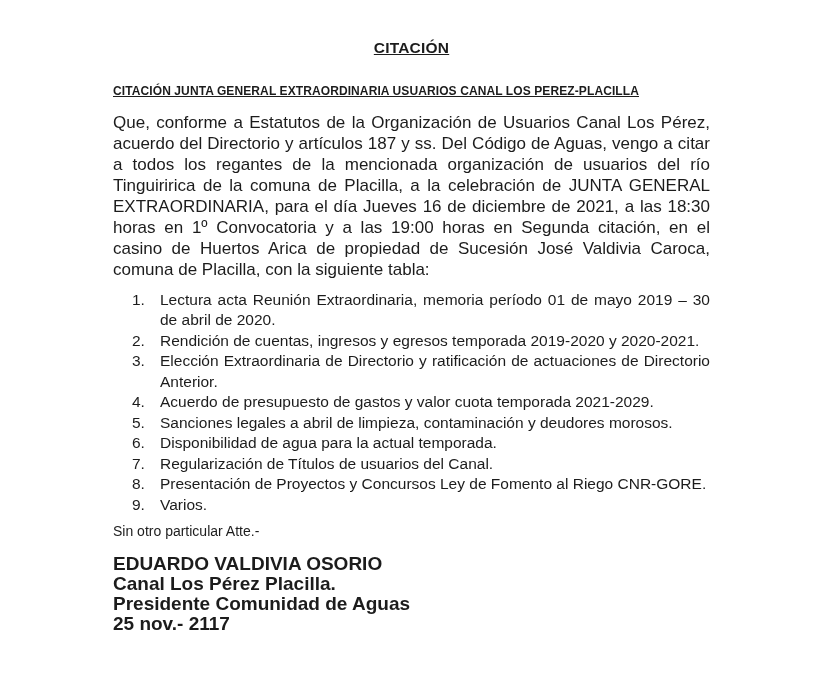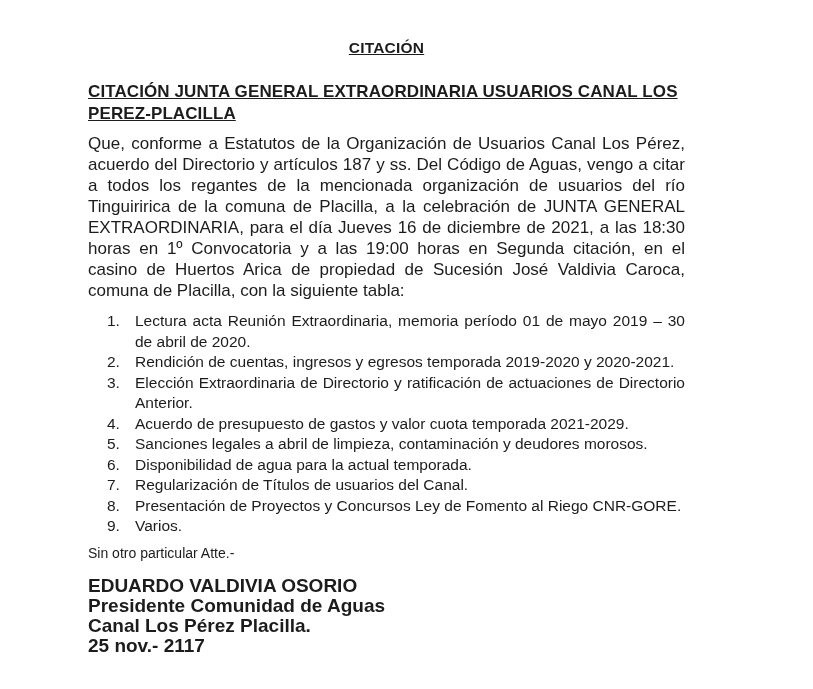--- a/index.html
+++ b/index.html
@@ -8,34 +8,34 @@
     background: #ffffff;
     overflow: hidden;
   }
   body {
     font-family: "Liberation Sans", "DejaVu Sans", sans-serif;
     color: #1c1c1c;
     -webkit-font-smoothing: antialiased;
   }
   .page {
     width: 813px; height: 689px;
-    padding: 39px 0 0 88px;
+    padding: 39px 0 0 113px;
   }
   .doc { width: 597px; }
   .title {
     font-size: 15.5px;
     font-weight: bold;
     text-decoration: underline;
     text-align: center;
     line-height: 17px;
     letter-spacing: 0.2px;
   }
   .heading {
     margin-top: 25px;
-    font-size: 17px;
+    font-size: 12px;
     font-weight: bold;
     text-decoration: underline;
     line-height: 21.5px;
     text-align: left;
     letter-spacing: 0.1px;
   }
   .intro {
     margin-top: 9px;
     font-size: 17px;
     line-height: 21px;
@@ -117,19 +117,19 @@
       <li>
         <span class="num">9.</span>
         <span class="txt">Varios.</span>
       </li>
     </ol>
 
     <p class="closing">Sin otro particular Atte.-</p>
 
     <div class="signature">
       <div>EDUARDO VALDIVIA OSORIO</div>
+      <div>Canal Los Pérez Placilla.</div>
       <div>Presidente Comunidad de Aguas</div>
-      <div>Canal Los Pérez Placilla.</div>
       <div>25 nov.- 2117</div>
     </div>
 
   </div>
 </div>
 
 </body></html>

